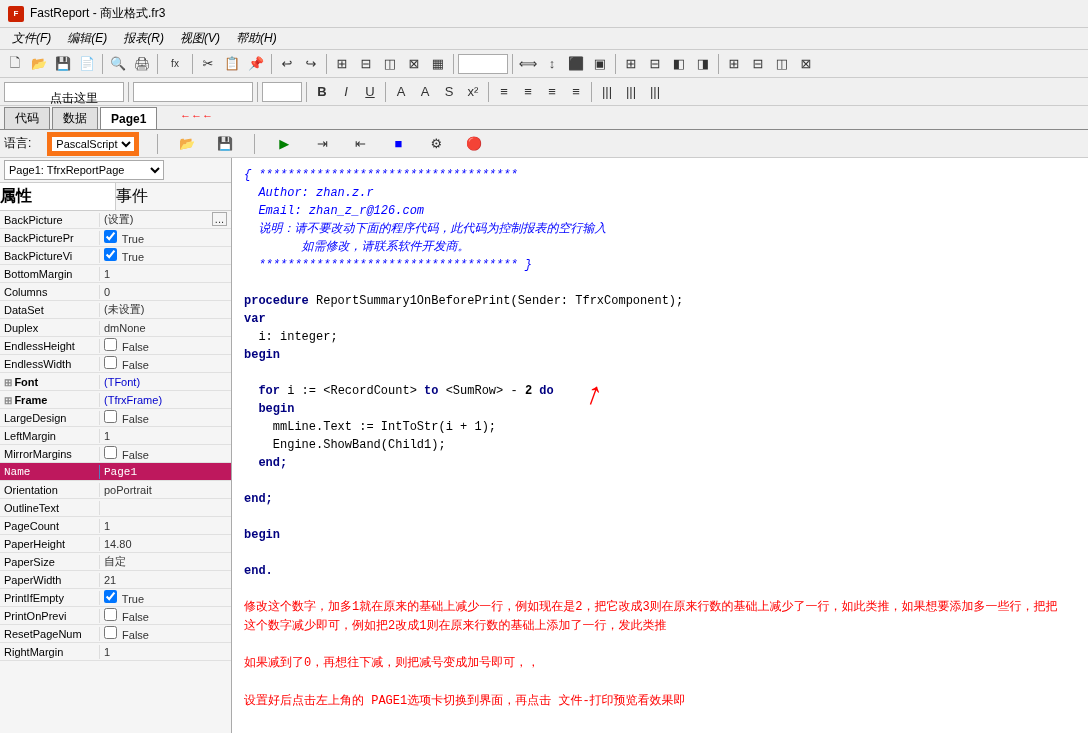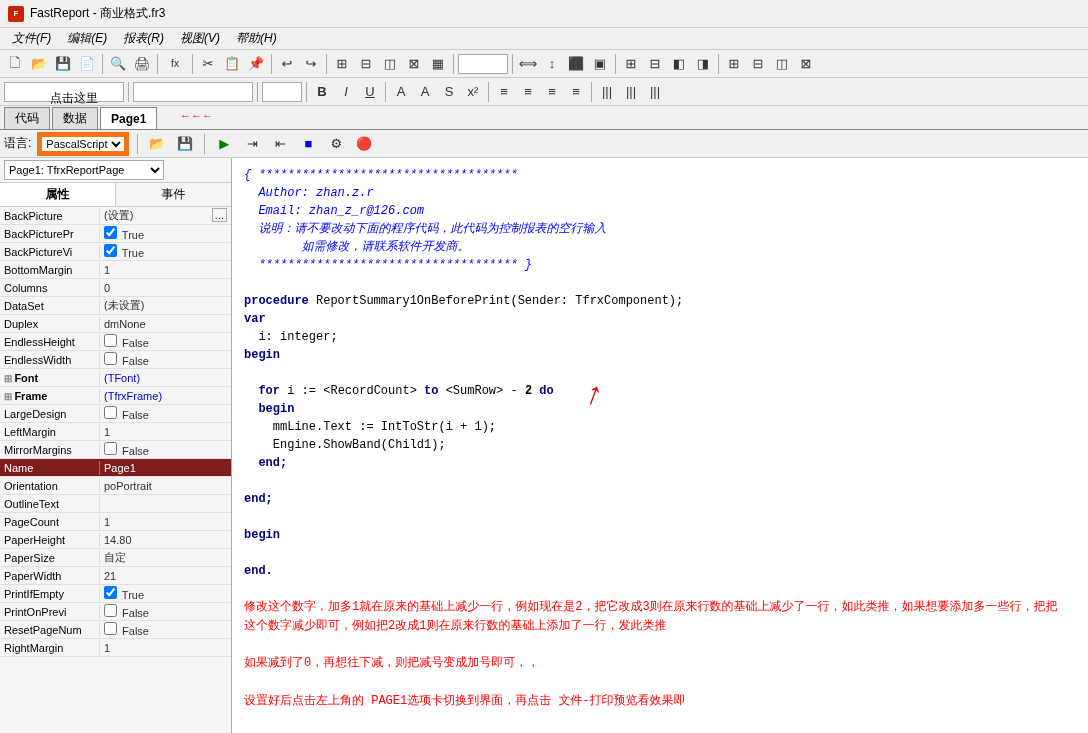--- a/index.html
+++ b/index.html
@@ -17,32 +17,32 @@
     .tb-btn { width: 22px; height: 22px; border: 1px solid transparent; background: transparent; cursor: pointer; display: flex; align-items: center; justify-content: center; font-size: 13px; color: #333; }
     .tb-sep { width: 1px; height: 20px; background: #aaa; margin: 0 2px; }
     .tb-input { height: 20px; border: 1px solid #aaa; background: white; font-size: 11px; padding: 0 2px; }
 
     
     #tabs-row { display: flex; align-items: flex-end; height: 24px; background: #f0f0f0; border-bottom: 1px solid #888; padding-left: 4px; position: relative; }
     .tab { padding: 2px 10px; font-size: 12px; border: 1px solid #888; border-bottom: none; background: #e0e0e0; cursor: pointer; margin-right: 2px; height: 22px; display: flex; align-items: center; }
     .tab.active { background: white; font-weight: bold; }
 
     
-    #script-toolbar { background: #f0f0f0; border-bottom: 1px solid #ccc; display: flex; align-items: center; gap: 6px; padding: 2px 4px; height: 28px; }
+    #script-toolbar { background: #f0f0f0; border-bottom: 1px solid #ccc; display: flex; align-items: center; gap: 16px; padding: 2px 4px; height: 28px; }
     #lang-select { height: 24px; font-size: 11px; border: 5px solid #f97316; background: white; padding: 0 0; }
 
     
     #main { display: flex; height: calc(733px - 28px - 22px - 24px - 24px - 28px - 28px); }
 
     
     #left-panel { width: 232px; border-right: 1px solid #aaa; background: #f5f5f5; display: flex; flex-direction: column; overflow: hidden; }
     #panel-header { display: flex; align-items: center; justify-content: space-between; padding: 2px 4px; border-bottom: 1px solid #ccc; }
     #panel-select { font-size: 11px; height: 20px; border: 1px solid #aaa; background: white; width: 160px; }
     #panel-tabs { display: flex; border-bottom: 1px solid #ccc; }
-    .panel-tab { flex: 1; text-align: center; padding: 3px 0; font-size: 12px; cursor: pointer; border-right: 1px solid #ccc; }
+    .panel-tab { flex: 1; text-align: left; padding: 3px 0; font-size: 16px; cursor: pointer; border-right: 1px solid #ccc; }
     .panel-tab:last-child { border-right: none; }
     .panel-tab.active { background: white; font-weight: bold; }
 
     
     #props-table { flex: 1; overflow-y: auto; font-size: 11px; }
     .prop-row { display: flex; border-bottom: 1px solid #e0e0e0; min-height: 18px; align-items: center; }
     .prop-name { width: 100px; padding: 1px 4px; color: #000; border-right: 1px solid #ddd; white-space: nowrap; overflow: hidden; }
     .prop-name.group { font-weight: bold; color: #000; }
     .prop-value { flex: 1; padding: 1px 4px; color: #333; white-space: nowrap; overflow: hidden; }
     .prop-value.blue { color: #0000cc; }
@@ -235,21 +235,21 @@
         <div class="prop-value"><input type="checkbox" class="prop-checkbox" style=""> False</div>
       </div>
       <div class="prop-row">
         <div class="prop-name">LeftMargin</div>
         <div class="prop-value">1</div>
       </div>
       <div class="prop-row">
         <div class="prop-name">MirrorMargins</div>
         <div class="prop-value"><input type="checkbox" class="prop-checkbox" style=""> False</div>
       </div>
-      <div class="prop-row" style="background:#7f1d1d;">
+      <div class="prop-row" style="background:#be185d;font-family:Liberation Mono, monospace;">
         <div class="prop-name" style="color:white;border-right:1px solid #5080c0;">Name</div>
         <div class="prop-value" style="color:white;">Page1</div>
       </div>
       <div class="prop-row">
         <div class="prop-name">Orientation</div>
         <div class="prop-value">poPortrait</div>
       </div>
       <div class="prop-row">
         <div class="prop-name">OutlineText</div>
         <div class="prop-value"></div>

